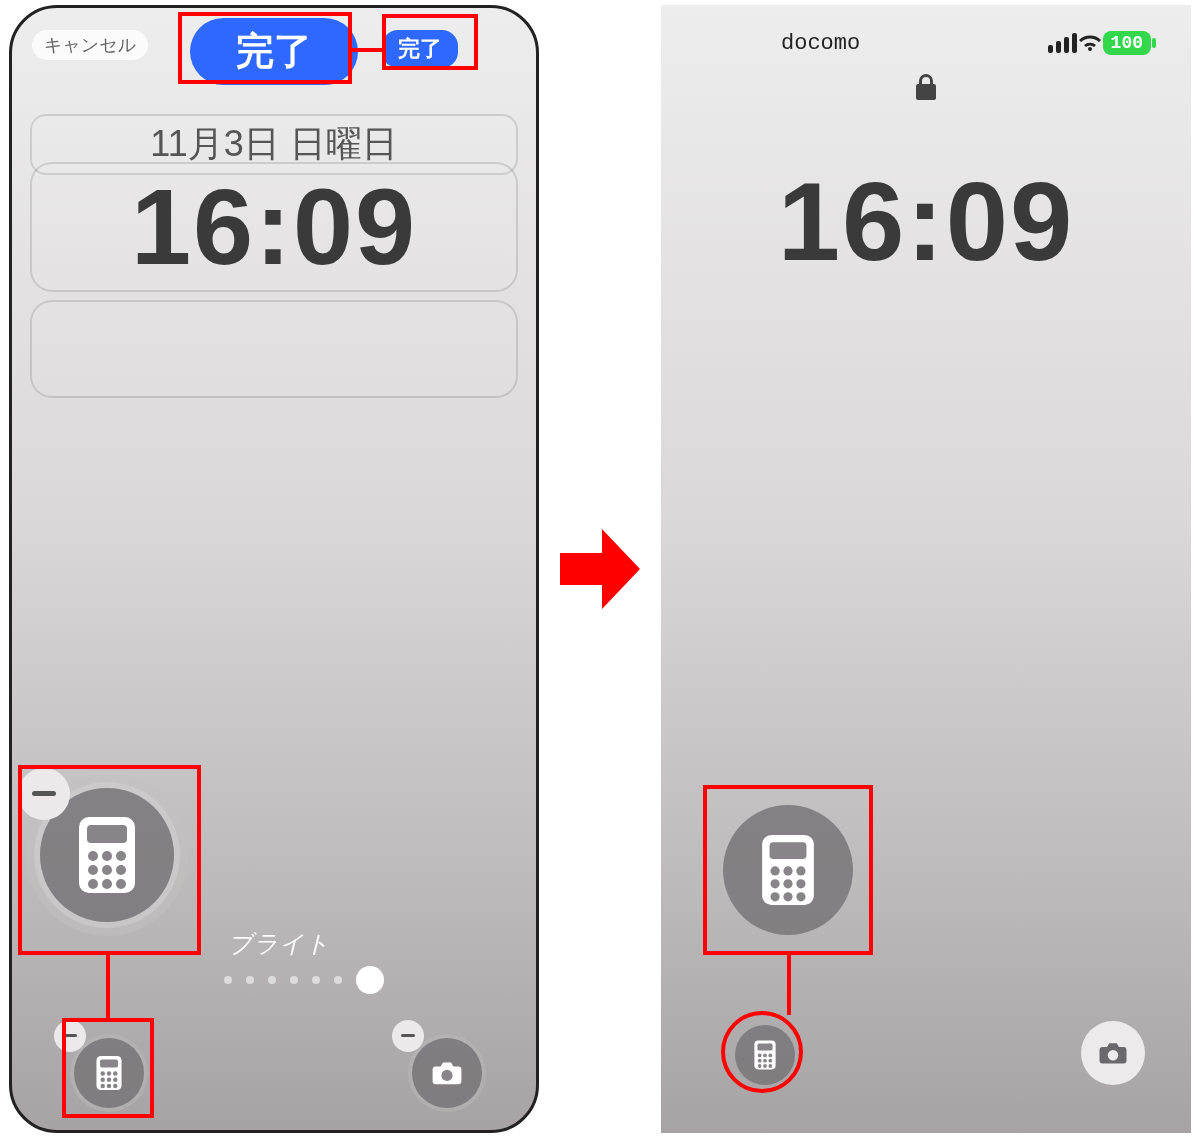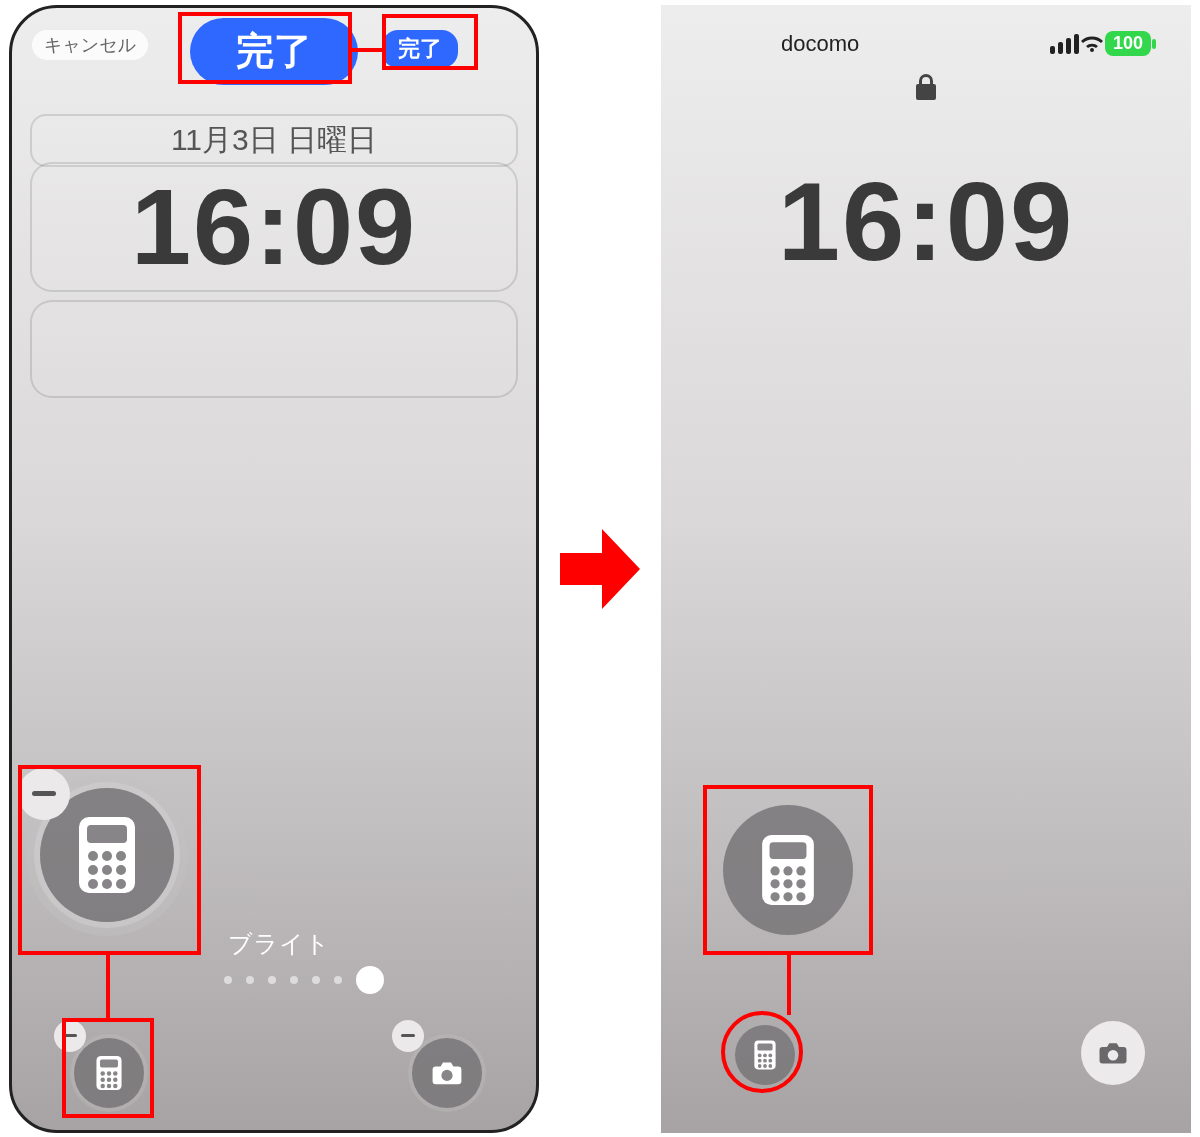--- a/index.html
+++ b/index.html
@@ -40,21 +40,21 @@
     font-size:22px; padding:4px 16px; border-radius:16px;
   }
   .hi-red { position:absolute; border:4px solid #ff0000; z-index:5; }
   .hi-a { top:4px; left:166px; width:174px; height:72px; }
   .hi-b { top:6px; left:370px; width:96px; height:56px; }
   .hi-c { top:757px; left:6px; width:183px; height:190px; }
   .hi-d { top:1010px; left:50px; width:92px; height:100px; }
   .date-slot {
     position:absolute; top:106px; left:18px; right:18px;
     border:2px solid rgba(0,0,0,.12); border-radius:16px;
-    color:#555; font-size:30px; text-align:center;
+    color:#555; font-size:36px; text-align:center;
     padding:4px 0; background:rgba(255,255,255,.05);
   }
   .time-slot {
     position:absolute; top:154px; left:18px; right:18px; height:130px;
     border:2px solid rgba(0,0,0,.12); border-radius:22px;
     display:flex; align-items:center; justify-content:center;
     color:#3a3a3a; font-weight:600; font-size:108px;
     background:rgba(255,255,255,.05); letter-spacing:2px;
   }
   .widget-slot {
@@ -73,42 +73,42 @@
     position:absolute; width:52px; height:52px; border-radius:50%;
     background:#ebe9ea; display:flex; align-items:center; justify-content:center; z-index:3;
   }
   .remove-badge::after { content:""; width:24px; height:5px; background:#555; border-radius:3px; }
   .rb-large { top:760px; left:6px; }
   .rb-s1 { top:1012px; left:42px; width:32px; height:32px; }
   .rb-s1::after { width:14px; height:3px; }
   .rb-s2 { top:1012px; left:380px; width:32px; height:32px; }
   .rb-s2::after { width:14px; height:3px; }
   .mode-label {
-    position:absolute; top:920px; left:216px; color:#fff; font-size:24px; letter-spacing:1px;
+    position:absolute; top:920px; left:216px; color:#fff; font-size:24px; letter-spacing:1px;font-style:italic;
   }
   .dots {
     position:absolute; top:958px; left:212px; display:flex; gap:14px; align-items:center;
   }
   .dots span { width:8px; height:8px; border-radius:50%; background:rgba(255,255,255,.55); display:block; }
   .dots span.cur { width:28px; height:28px; background:#fff; }
   .quick-small {
     position:absolute; width:70px; height:70px; border-radius:50%;
     background:rgba(120,118,120,.85);
     box-shadow:0 0 0 4px rgba(185,183,184,.5);
     display:flex; align-items:center; justify-content:center;
   }
   .qs-left { top:1030px; left:62px; }
   .qs-right { top:1030px; left:400px; }
   
   .calc-icon-svg, .cam-icon-svg { display:block; }
   
   .statusbar {
     position:absolute; top:26px; left:0; right:0; display:flex;
     justify-content:space-between; padding:0 40px;
-    font-size:22px; color:#222; font-weight:500;
+    font-size:22px; color:#222; font-weight:500;font-family:Liberation Mono, monospace;
   }
   .sb-right { display:flex; align-items:center; }
   .sig-bars { display:flex; align-items:flex-end; gap:3px; }
   .sig-bars span { width:5px; background:#222; border-radius:2px; }
   .sig-bars span:nth-child(1){height:8px}.sig-bars span:nth-child(2){height:12px}
   .sig-bars span:nth-child(3){height:16px}.sig-bars span:nth-child(4){height:20px}
   .battery-pill { background:#32d74b; color:#fff; font-size:18px; font-weight:600;
     padding:2px 8px; border-radius:8px; position:relative; }
   .battery-pill::after { content:""; position:absolute; right:-5px; top:50%; transform:translateY(-50%);
     width:4px; height:10px; background:#32d74b; border-radius:2px; }

